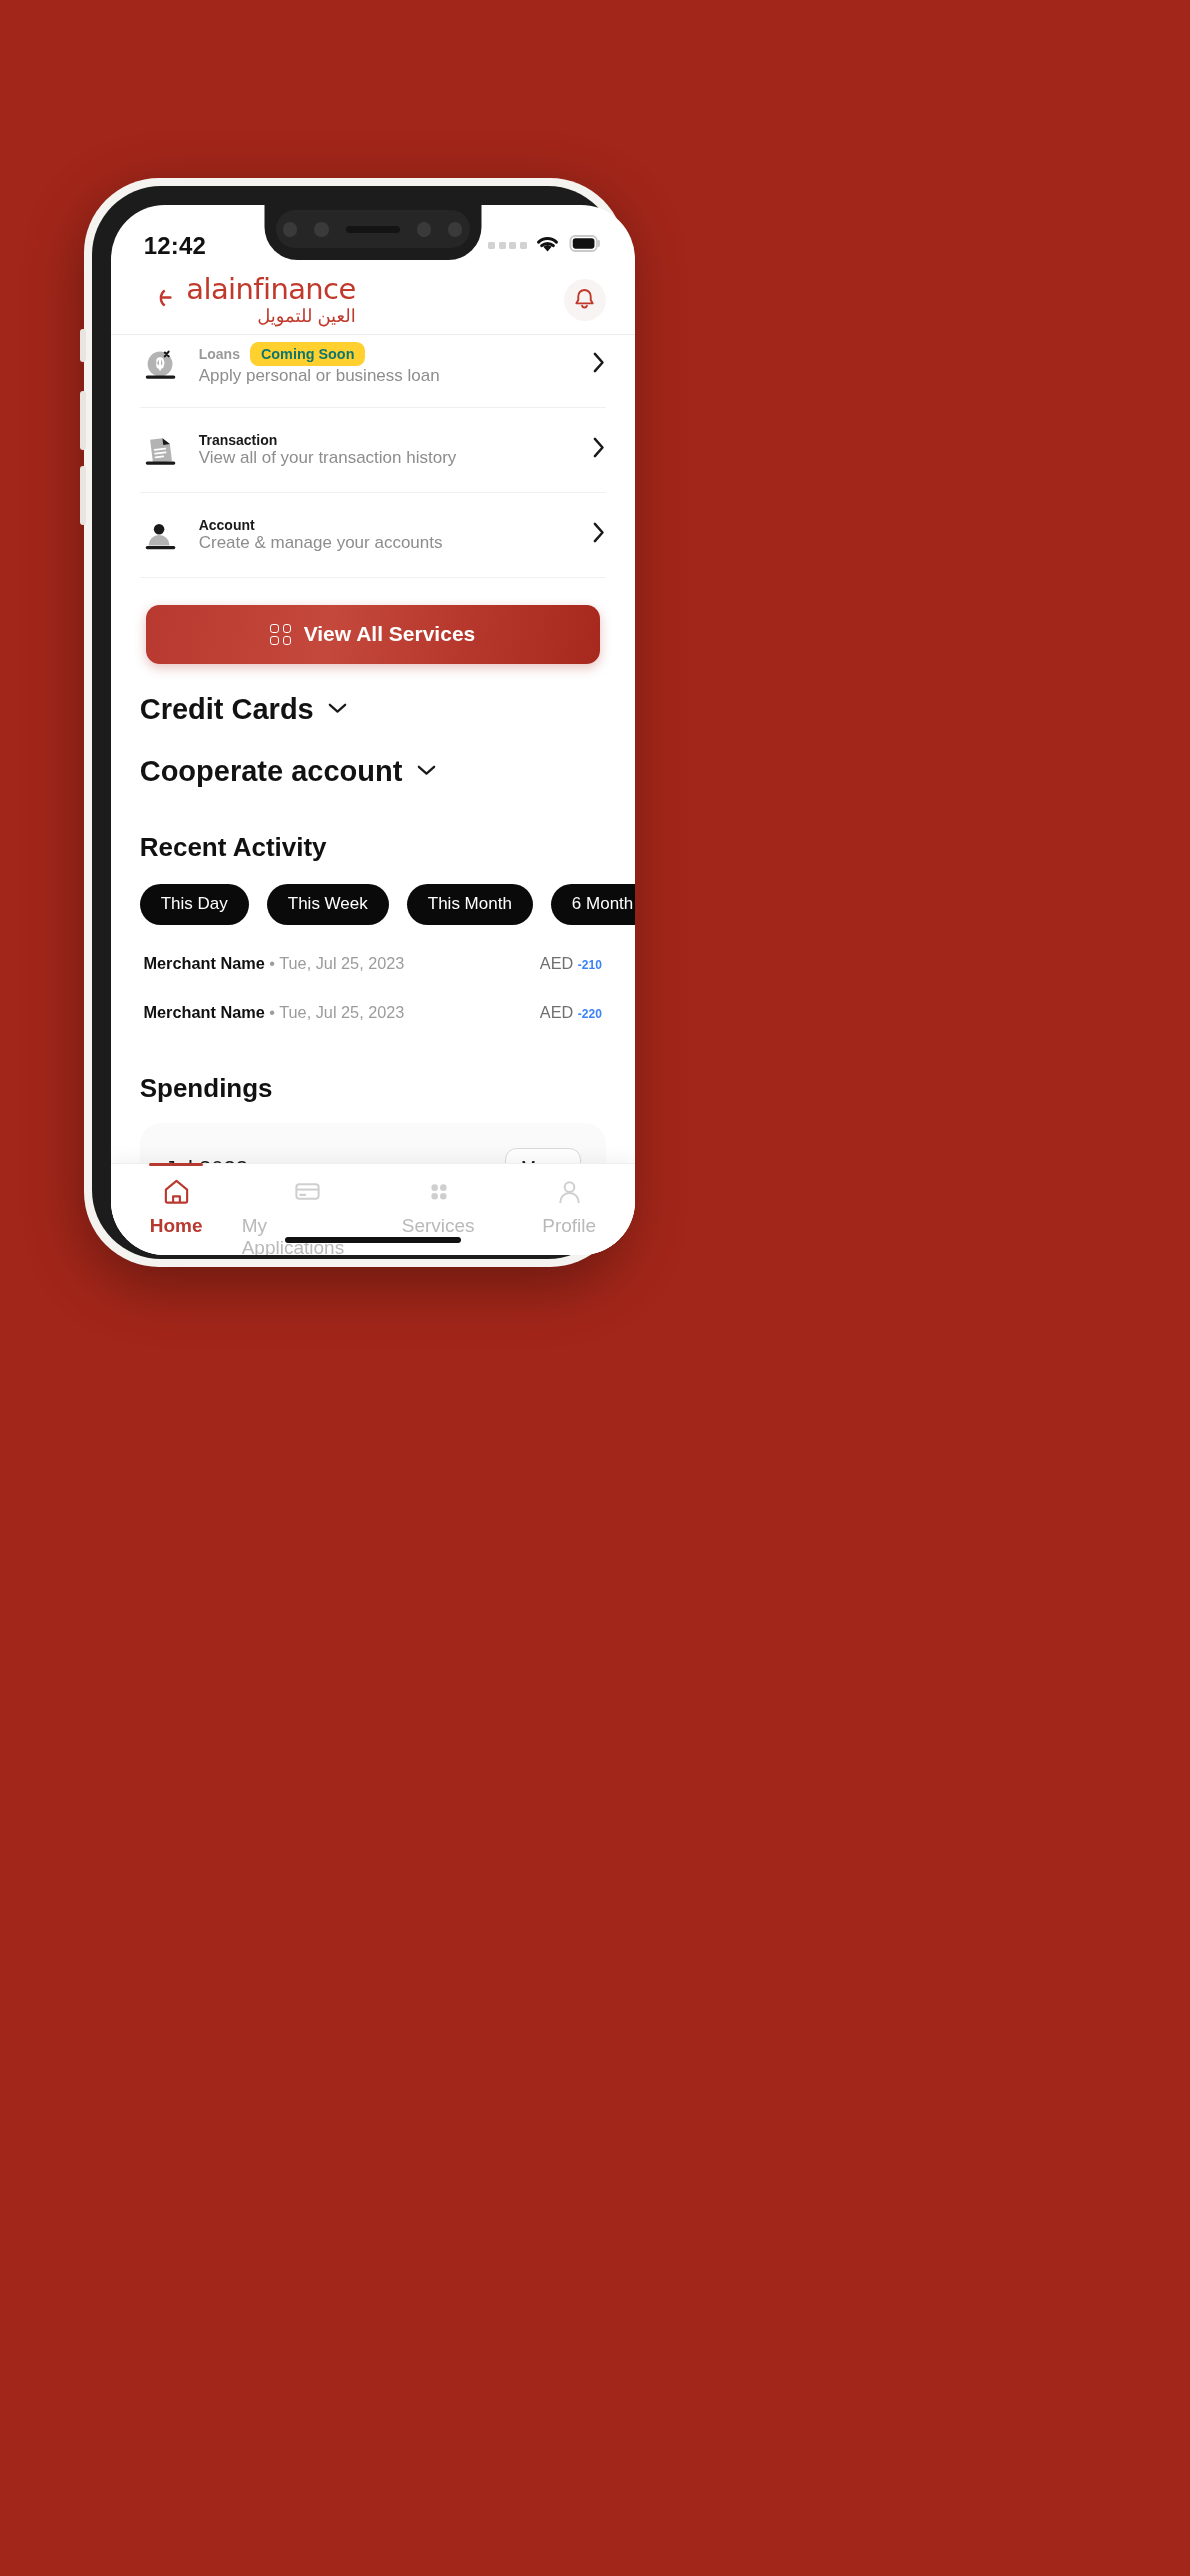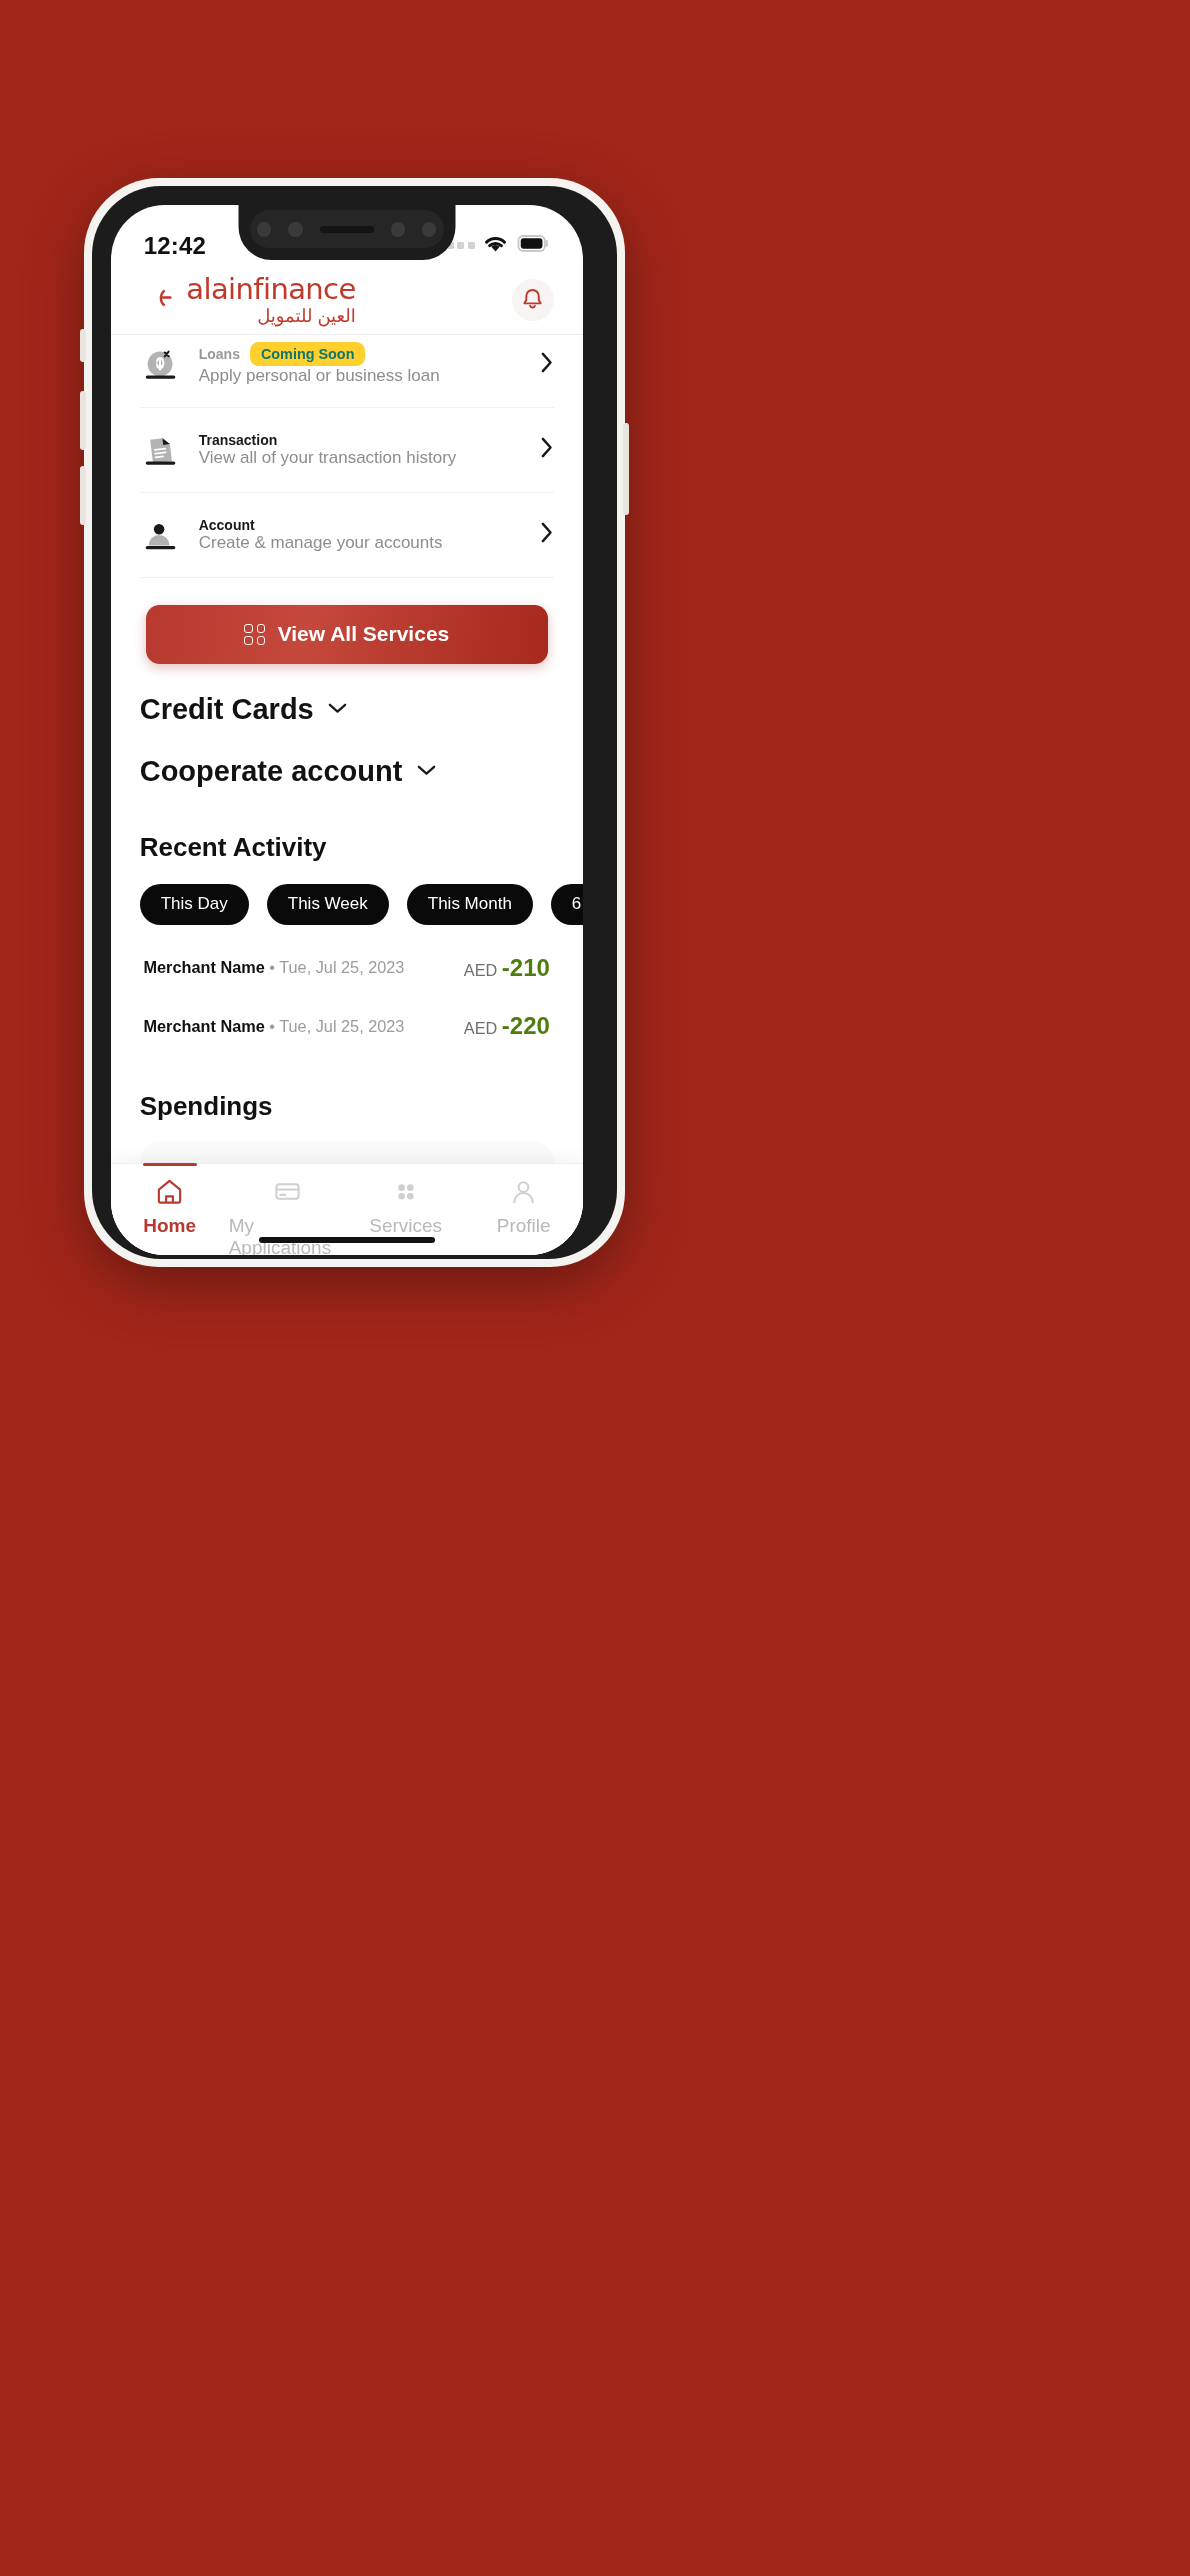--- a/index.html
+++ b/index.html
@@ -33,21 +33,21 @@
     border-radius:2.9px;
   }
   #btn-silent { left:-3.8px; top:151px; width:5.8px; height:33px; }
   #btn-vol-up { left:-3.8px; top:213px; width:5.8px; height:59px; }
   #btn-vol-dn { left:-3.8px; top:288px; width:5.8px; height:59px; }
   #btn-power  { right:-3.8px; top:245px; width:5.8px; height:92px; }
 
   #phone-screen {
     position:absolute;
     left:19px; top:19px;
-    width:472px; height:1050px;
+    width:524px; height:1050px;
     background:#ffffff;
     border-radius:54px;
     overflow:hidden;
   }
 
   
   #notch {
     position:absolute;
     left:50%; transform:translateX(-50%);
     top:-3.8px;
@@ -167,21 +167,21 @@
     font-size:17px; border-radius:21px;
     padding:10.5px 21px; flex:0 0 auto;
   }
   .txn-row {
     display:flex; align-items:center; justify-content:space-between;
     padding:15.3px 3.8px;
   }
   .txn-left { font-size:16.3px; color:#9c9c9c; }
   .txn-merchant { color:#111; font-weight:bold; }
   .txn-amount { font-size:16.3px; color:#6f6f6f; }
-  .txn-amount b { color:#4d7c0f; font-size:24px; }
+  .txn-amount b { color:#3b82f6; font-size:12px; }
 
   
   #spend-title { font-size:26px; font-weight:bold; color:#111; padding-top:35px; }
   #spend-card {
     margin:19px 0 0 0;
     background:#fafafa;
     border-radius:21px 21px 0 0;
     padding:25px 25px;
     display:flex; align-items:center; justify-content:space-between;
     box-shadow:0 -1px 0 #f0f0f0 inset;

